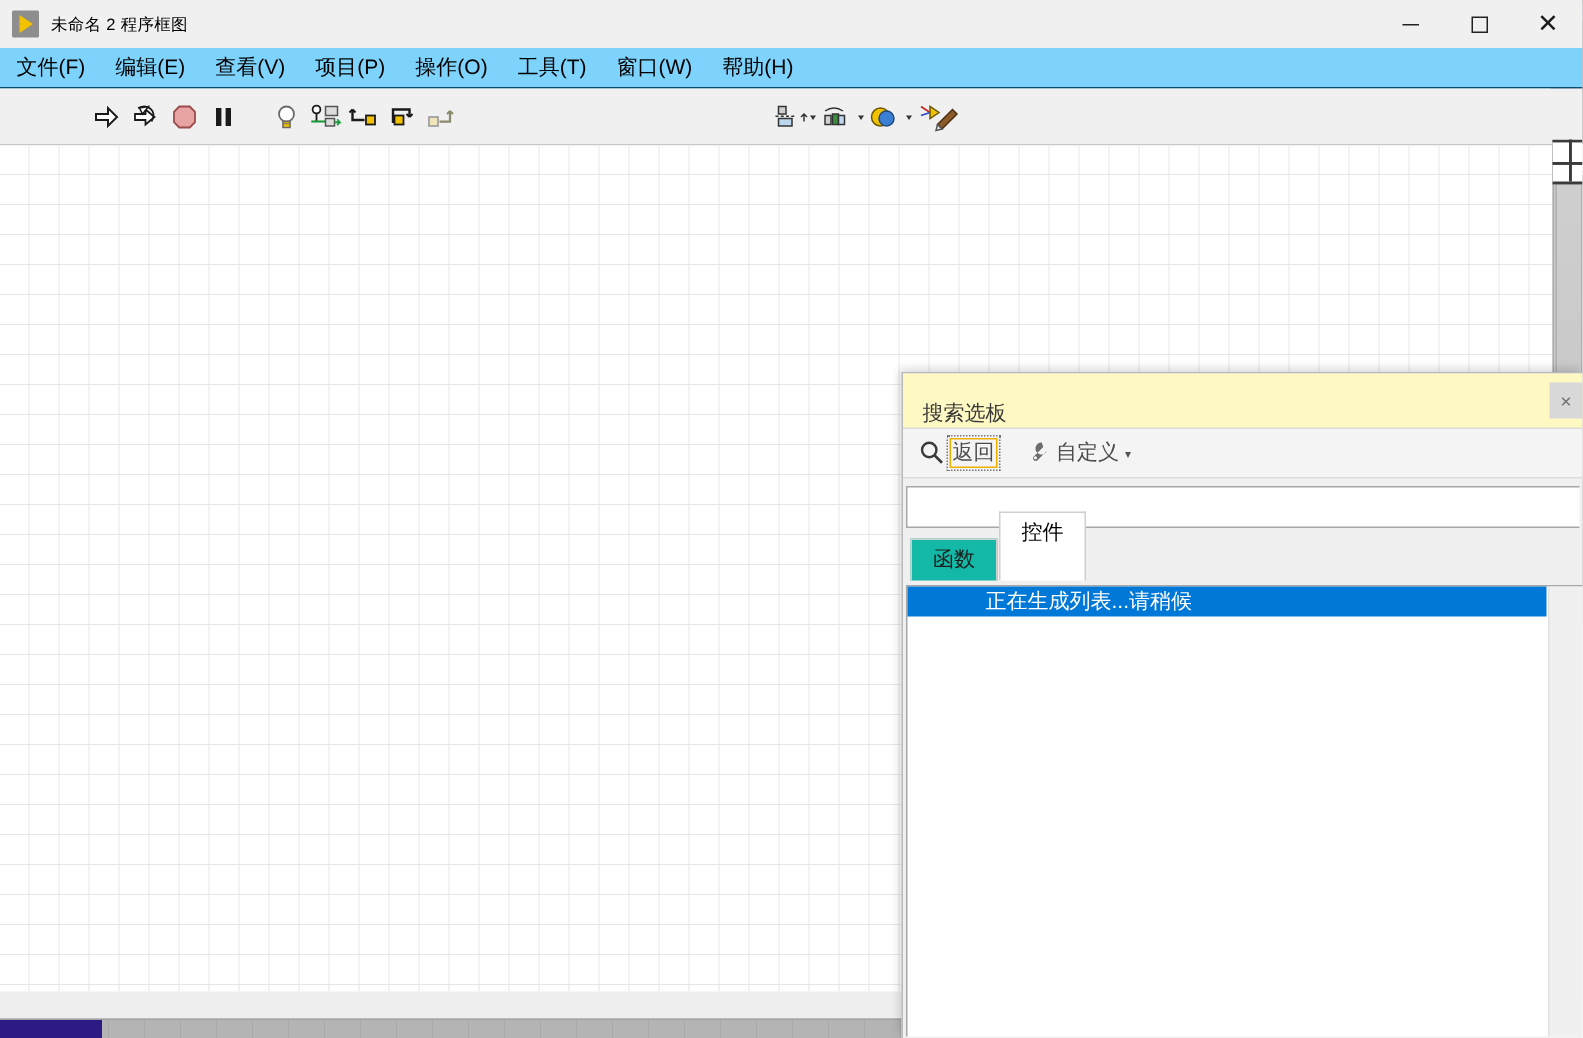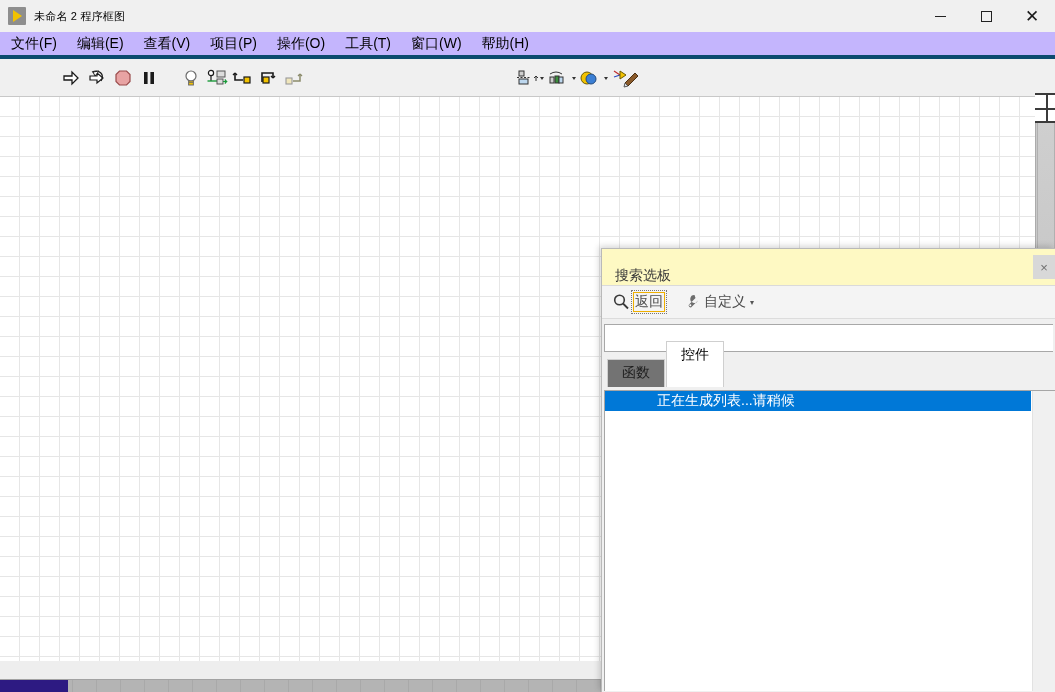--- a/index.html
+++ b/index.html
@@ -59,23 +59,23 @@
   }
   .bg-sliver .sliver-text {
     position: absolute; left: 0px; top: 0px;
     color: #e8e8f0; font-size: 13px; white-space: nowrap;
     font-family: "Liberation Sans", sans-serif;
   }
 
   
   .menubar {
     position: absolute; left: 0; top: 32px; width: 1055px; height: 27px;
-    background: #c4b5fd;
-    display: flex; 
-    border-bottom: 4px solid #0c4a6e;
+    background: #7dd3fc;
+    display: flex; align-items: center;
+    border-bottom: 1px solid #0c4a6e;
   }
   .menu-item {
     padding: 3px 9px; font-size: 14px; color: #000; white-space: nowrap;
     margin-left: 2px;
   }
 
   
   .toolbar {
     position: absolute; left: 0; top: 59px; width: 1055px; height: 38px;
     background: #f0f0f0;
@@ -262,21 +262,21 @@
   }
 
   .pal-tabs {
     display: flex; align-items: flex-end; height: 28px;
     margin-top: 7px; padding-left: 5px;
     border-bottom: none;
   }
   .pal-tab {
     font-size: 14px; color: #1d1d1d;
     padding: 4px 14px 5px 14px;
-    background: #737373;
+    background: #14b8a6;
     border: 1px solid #cfcfcf; border-bottom: none;
     margin-right: 1px;
   }
   .pal-tab.active {
     background: #ffffff; color: #000;
     border-color: #cfcfcf;
     padding-bottom: 23px;
   }
 
   .pal-list {

